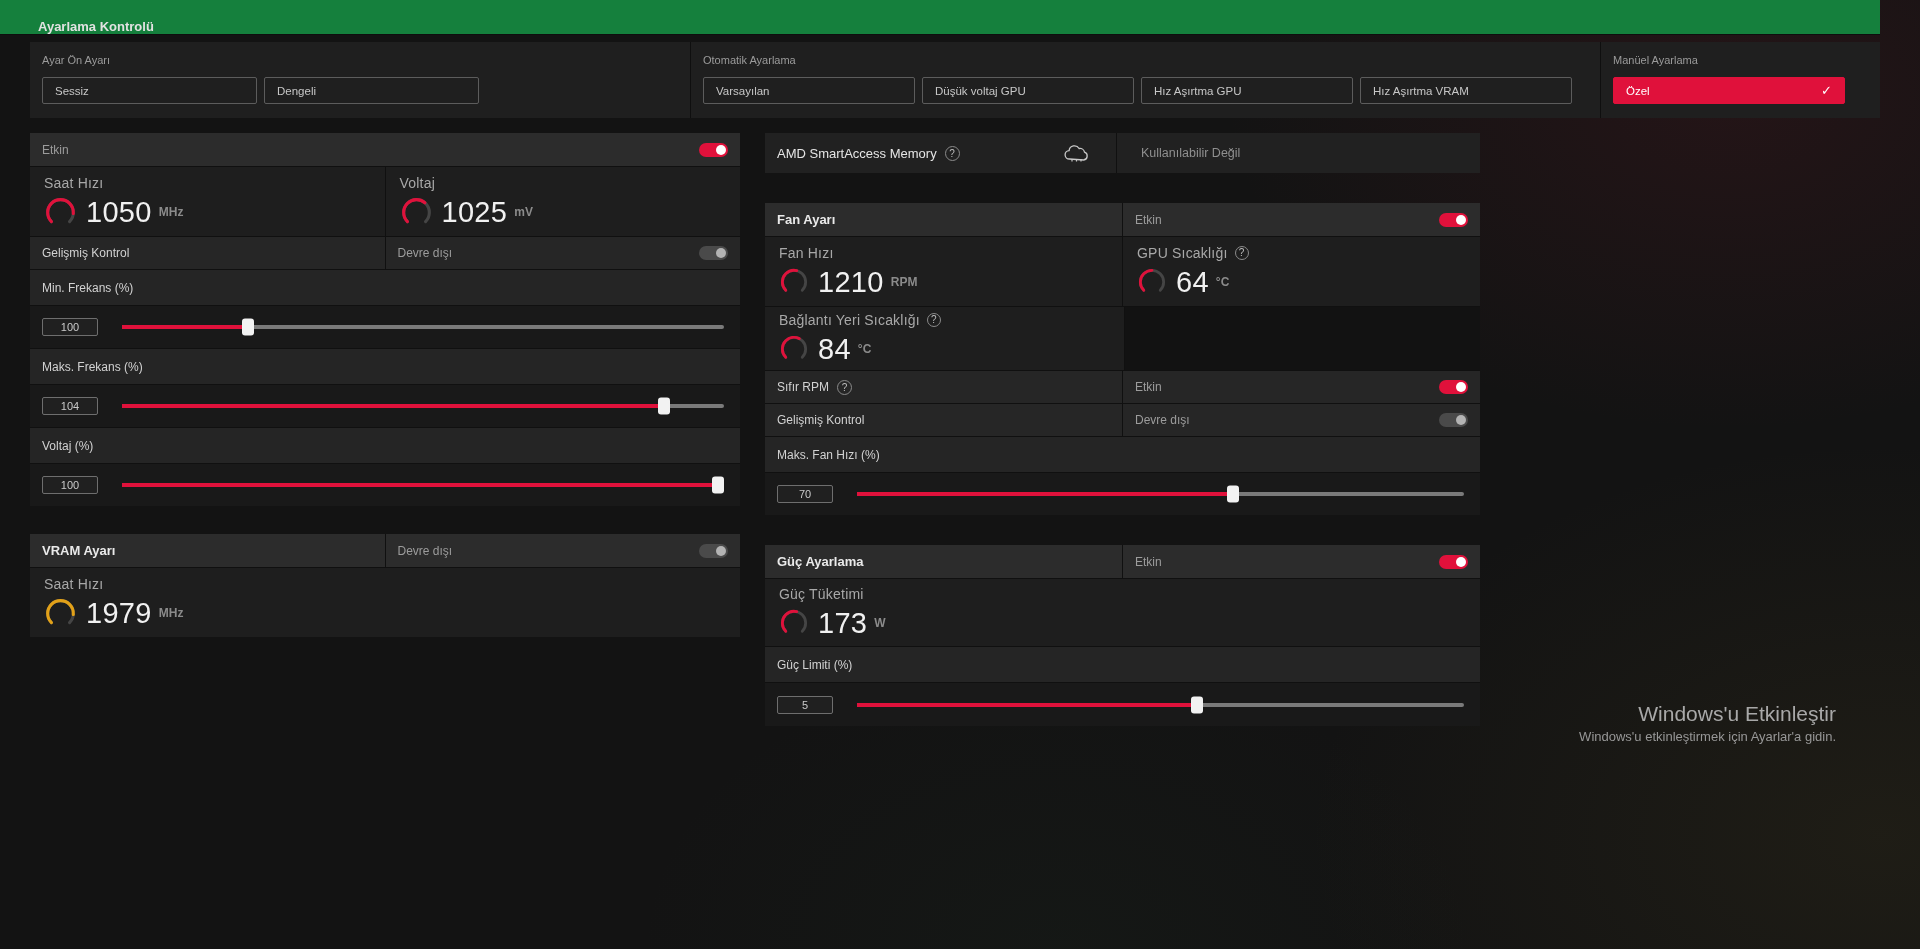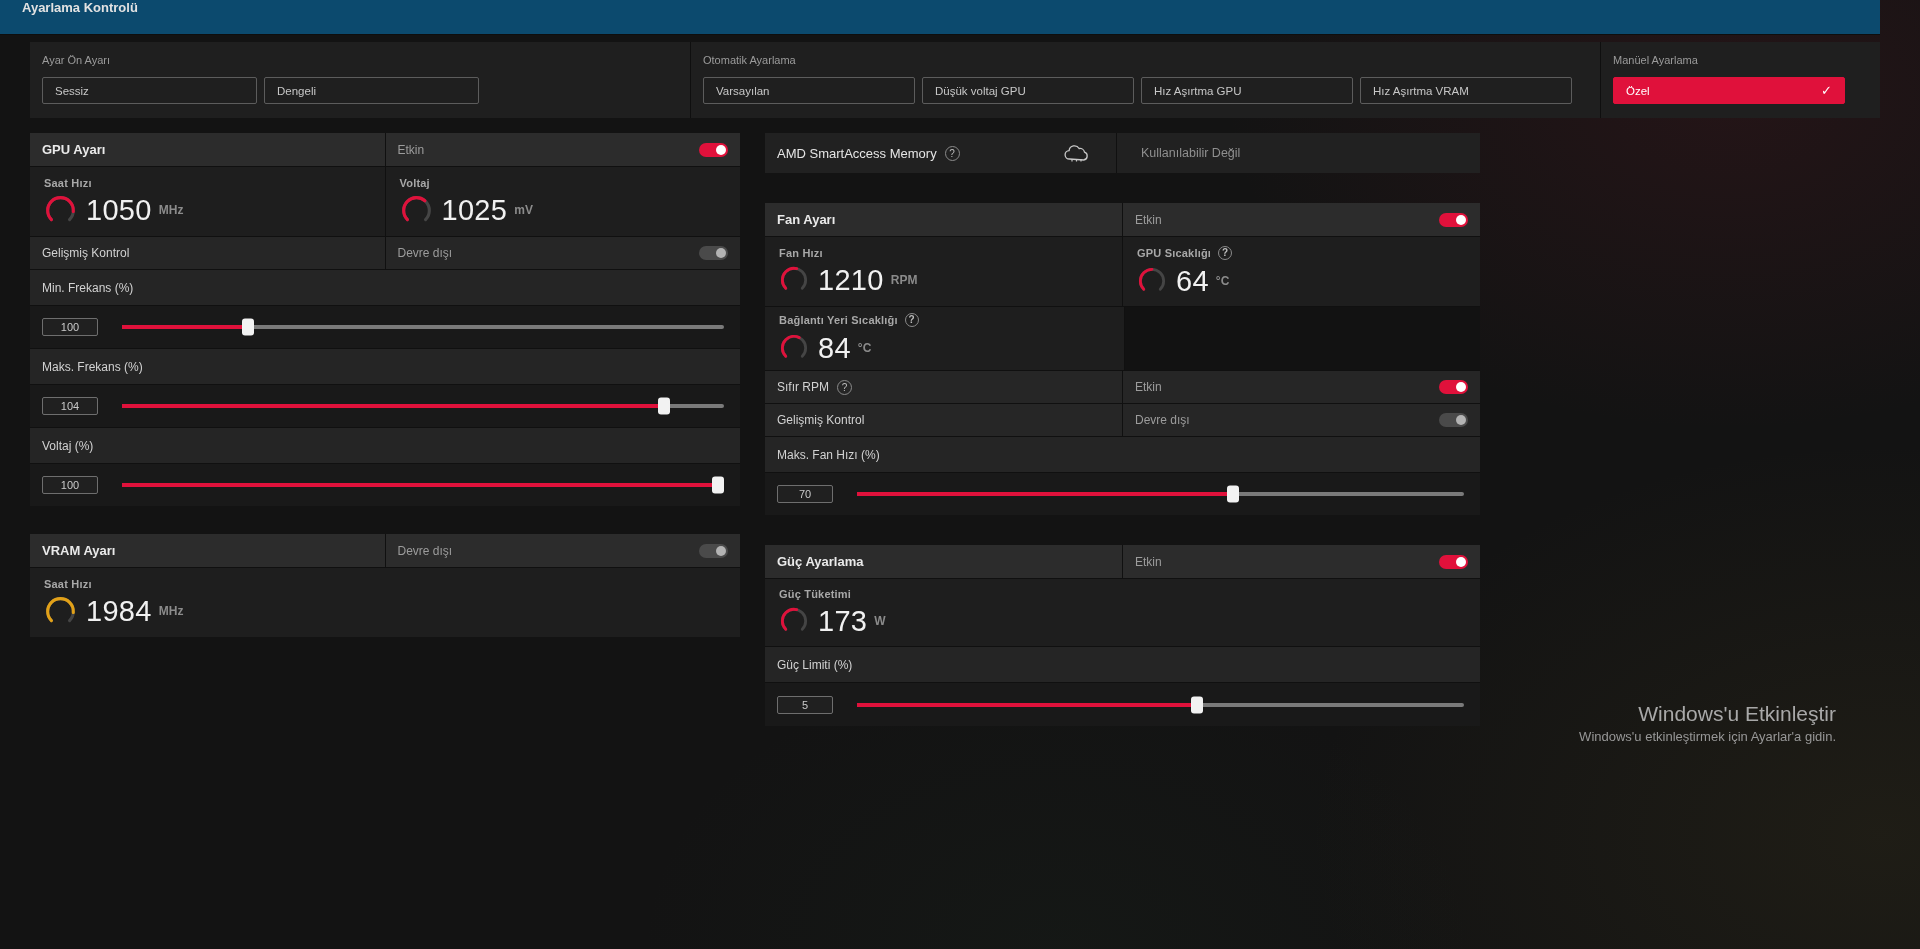--- a/index.html
+++ b/index.html
@@ -8,22 +8,22 @@
     font-family:"Liberation Sans","DejaVu Sans",sans-serif;
     background:
       radial-gradient(720px 480px at 90% 10%, rgba(125,28,44,.16), transparent 70%),
       radial-gradient(820px 560px at 98% 88%, rgba(110,95,40,.13), transparent 70%),
       radial-gradient(600px 420px at 55% 100%, rgba(45,85,55,.07), transparent 70%),
       #131313;
     color:#ddd;position:relative;
   }
   :root{--accent:#e0113b;--gold:#e2a118}
 
-  .titlebar{height:35px;width:1880px;background:#0c4a6e;display:flex;align-items:flex-start;
-    padding-left:22px;border-bottom:1px solid #0e0e0e}
+  .titlebar{height:35px;width:1880px;background:#15803d;display:flex;align-items:flex-end;
+    padding-left:38px;border-bottom:1px solid #0e0e0e}
   .titlebar .tb-text{font-size:13px;font-weight:700;color:#e2e2e2}
 
   .strip{margin:7px 40px 0 30px;width:1850px;height:76px;background:#1f1f1f;display:flex}
   .group{padding:12px 12px 0 12px;position:relative}
   .group+.group{border-left:1px solid #0f0f0f}
   .group-label{font-size:11px;color:#9b9b9b;margin-bottom:11px}
   .group-buttons{display:flex;gap:7px}
   .pbtn{height:27px;background:transparent;border:1px solid #5c5c5c;border-radius:2px;color:#c7c7c7;
     font-size:11.5px;text-align:left;padding:0 12px;font-family:inherit;display:flex;align-items:center;cursor:pointer}
   .g-auto{width:910px}.g-auto .pbtn{width:212px}
@@ -52,21 +52,21 @@
   .row.sliderrow{height:43px;background:#191919;align-items:center;padding:0 12px}
   .row.sliderrow.tall{height:44px}
   .row.stats.short{height:68px}
   .cell.empty{background:#121212}
 
   .card-title{font-size:13px;font-weight:700;color:#eaeaea}
   .status-text{font-size:12px;color:#9c9c9c;margin-right:auto}
   .rowlabel{font-size:12px;color:#d2d2d2;display:flex;align-items:center}
 
   .stat{flex-direction:column;align-items:flex-start;justify-content:center;padding:8px 14px}
-  .stat-label{font-size:11px;font-weight:700;color:#a8a8a8;display:flex;align-items:center;margin-bottom:5px;letter-spacing:.2px}
+  .stat-label{font-size:14px;font-weight:400;color:#a8a8a8;display:flex;align-items:center;margin-bottom:5px;letter-spacing:.2px}
   .stat-main{display:flex;align-items:center}
   .stat-main .gauge{margin-right:9px;display:flex}
   .stat-value{font-size:29px;color:#f1f1f1;letter-spacing:.3px}
   .stat-unit{font-size:12px;font-weight:700;color:#8b8b8b;margin-left:7px;}
 
   .g-bg{fill:none;stroke:#454545;stroke-width:3.4;stroke-dasharray:75 25;stroke-linecap:round}
   .g-fg{fill:none;stroke:var(--accent);stroke-width:3.4;stroke-linecap:round}
   .gauge.gold .g-fg{stroke:var(--gold)}
 
   .toggle{width:29px;height:14px;border-radius:7px;background:#4a4a4a;position:relative;flex:none;cursor:pointer}
@@ -129,23 +129,20 @@
     </div>
   </div>
 </div>
 
 <div class="columns">
 
   <div class="col-left">
 
     <div class="card">
       <div class="row header">
-        <div class="cell l">
-          <span class="card-title">GPU Ayarı</span>
-        </div>
         <div class="cell r">
           <span class="status-text">Etkin</span>
           <span class="toggle on">
               <span class="knob"></span>
             </span>
         </div>
       </div>
       <div class="row stats">
         <div class="cell l stat">
           <div class="stat-label">Saat Hızı</div>
@@ -238,21 +235,21 @@
       <div class="row stats">
         <div class="cell stat">
           <div class="stat-label">Saat Hızı</div>
           <div class="stat-main">
             <span class="gauge gold">
               <svg viewBox="0 0 36 36" width="33" height="33">
                   <circle class="g-bg" cx="18" cy="18" r="14" pathLength="100" transform="rotate(135 18 18)"></circle>
                   <circle class="g-fg" cx="18" cy="18" r="14" pathLength="100" transform="rotate(135 18 18)" stroke-dasharray="63.75 36.25"></circle>
                 </svg>
             </span>
-            <span class="stat-value">1984</span>
+            <span class="stat-value">1979</span>
             <span class="stat-unit">MHz</span>
           </div>
         </div>
       </div>
     </div>
 
   </div>
 
   <div class="col-right">
 

